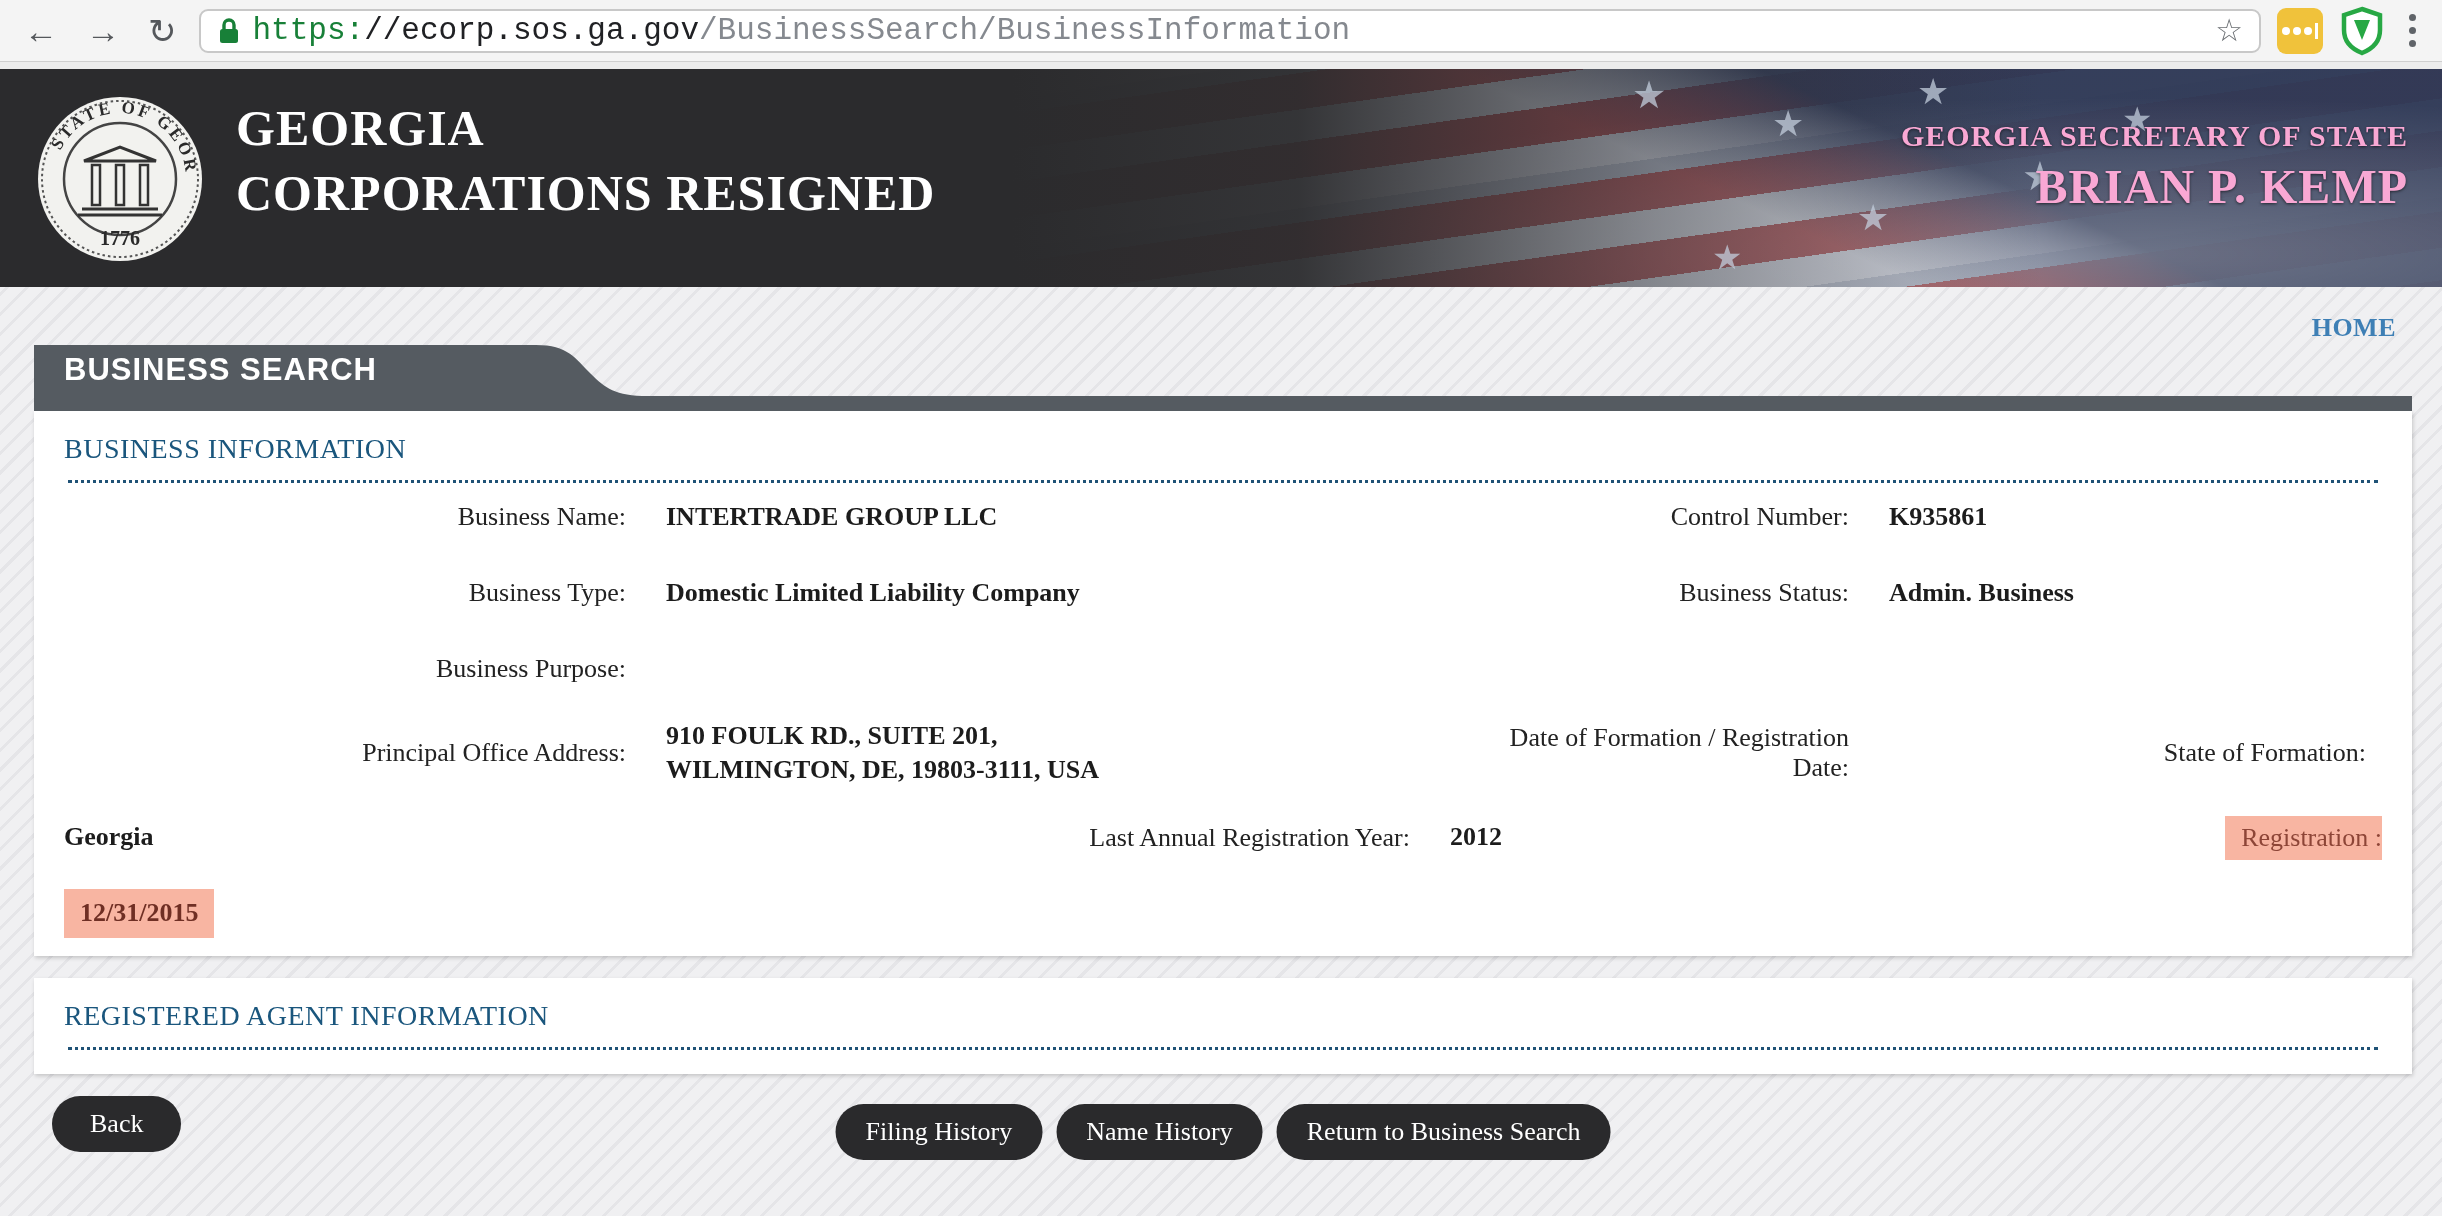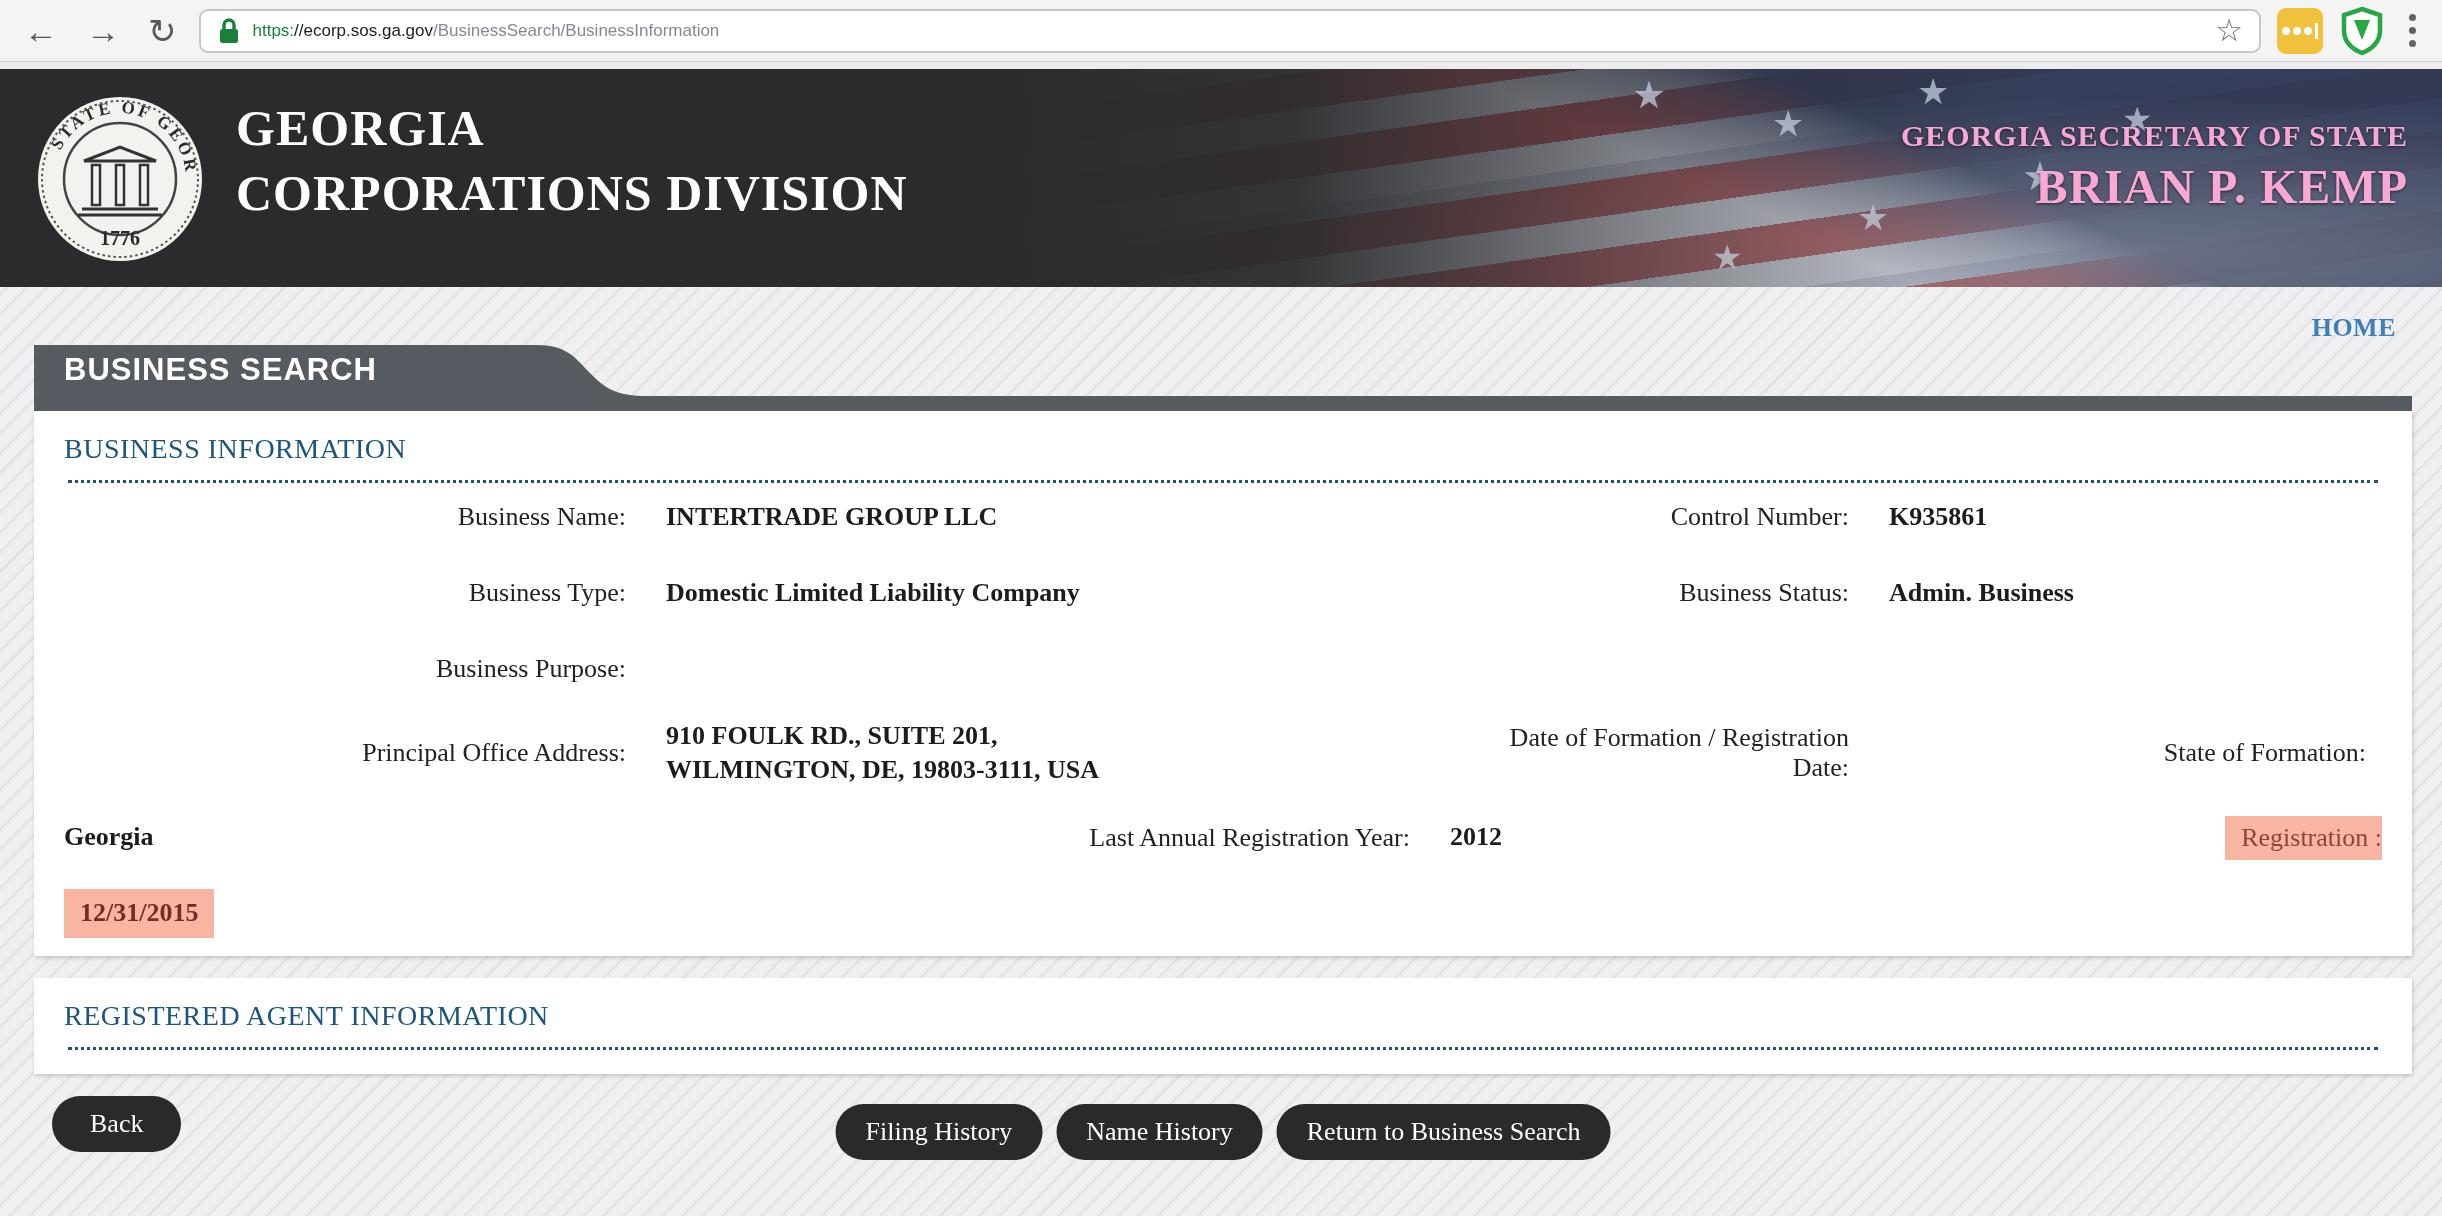--- a/index.html
+++ b/index.html
@@ -16,21 +16,21 @@
     height:62px; background:#f4f4f4; border-bottom:1px solid #cfcfcf;
     display:flex; align-items:center; padding:0 18px; gap:16px;
     font-family:"Liberation Sans", sans-serif;
   }
   .chrome-strip { height:7px; background:#ececec; }
   .navbtn { font-size:34px; color:#55585c; line-height:1; cursor:default; padding:0 6px; }
   .urlbar {
     flex:1; height:44px; background:#fff; border:2px solid #c8c8c8; border-radius:9px;
     display:flex; align-items:center; padding:0 16px; gap:12px;
   }
-  .urltext { font-size:17px; white-space:nowrap; overflow:hidden; }
+  .urltext { font-size:31px; white-space:nowrap; overflow:hidden;font-family:Liberation Mono, monospace; }
   .urltext .proto { color:#188038; }
   .urltext .host  { color:#202124; }
   .urltext .path  { color:#85898f; }
   .star { margin-left:auto; font-size:31px; color:#6b6f73; }
   .ext-yellow {
     width:46px; height:46px; border-radius:9px; background:#f0c23b;
     display:flex; align-items:center; justify-content:center; gap:3px;
   }
   .ext-yellow i { width:8px; height:8px; border-radius:50%; background:#fff; }
   .ext-yellow b { width:3px; height:16px; background:#fff; }
@@ -149,21 +149,21 @@
     <path d="M48 66 L84 52 L120 66 Z" fill="none" stroke="#333" stroke-width="3"></path>
     <rect x="56" y="70" width="8" height="40" fill="none" stroke="#333" stroke-width="2.5"></rect>
     <rect x="80" y="70" width="8" height="40" fill="none" stroke="#333" stroke-width="2.5"></rect>
     <rect x="104" y="70" width="8" height="40" fill="none" stroke="#333" stroke-width="2.5"></rect>
     <line x1="46" y1="114" x2="122" y2="114" stroke="#333" stroke-width="3"></line>
     <line x1="42" y1="120" x2="126" y2="120" stroke="#333" stroke-width="3"></line>
     <text x="84" y="150" text-anchor="middle" font-family="Liberation Serif, serif" font-size="20" font-weight="bold" fill="#2a2a2a">1776</text>
   </svg>
   <div class="brand">
     <div class="l1">GEORGIA</div>
-    <div class="l2">CORPORATIONS DIVISION</div>
+    <div class="l2">CORPORATIONS RESIGNED</div>
   </div>
   <div class="hdr-right">
     <div class="sec">GEORGIA SECRETARY OF STATE</div>
     <div class="name">BRIAN P. KEMP</div>
   </div>
 </div>
 
 <div class="home-row">
   <a class="home-link" href="#">HOME</a>
 </div>

